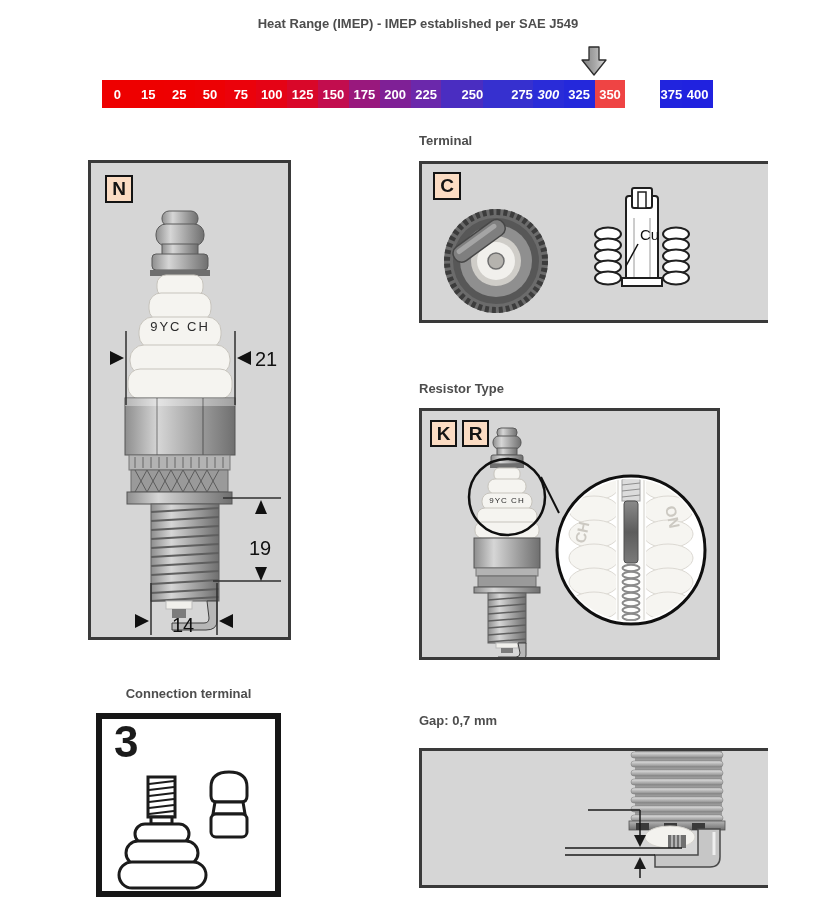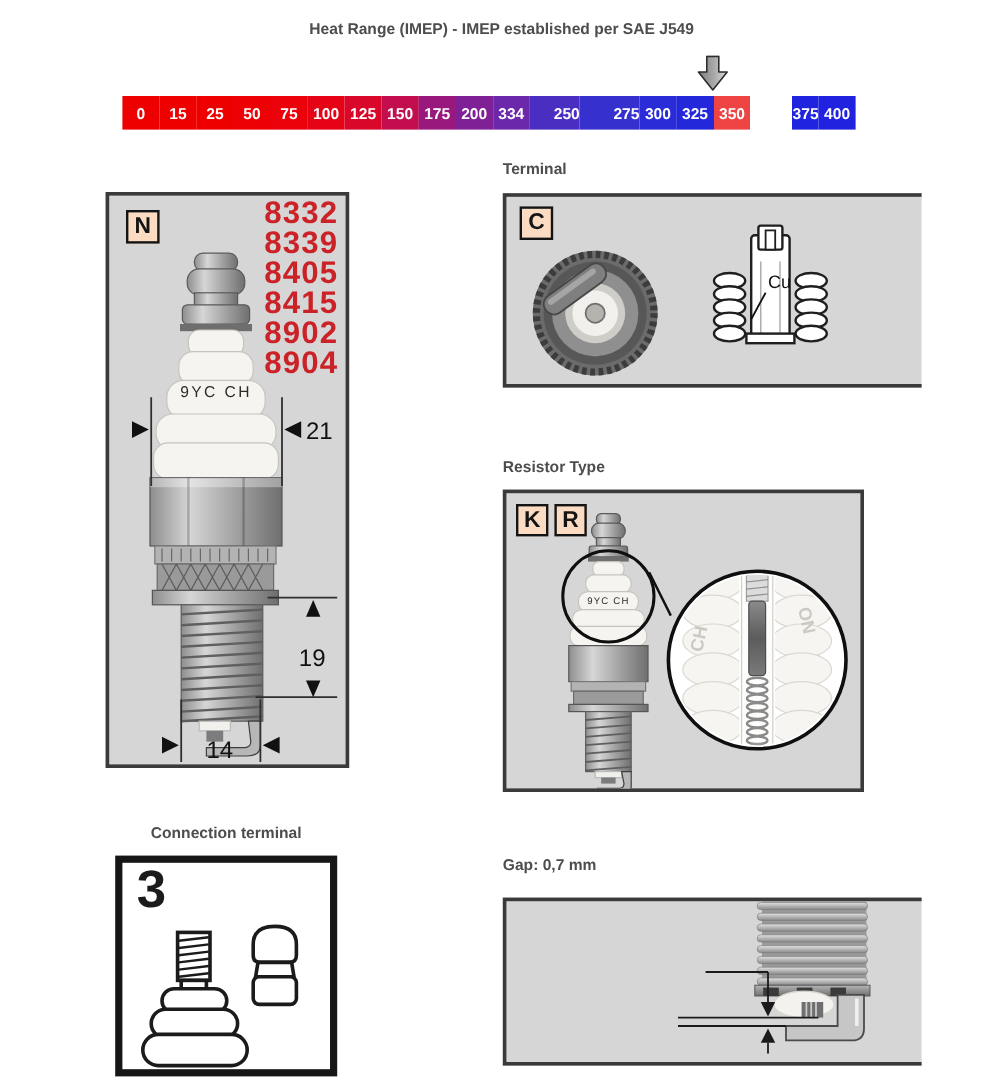--- a/index.html
+++ b/index.html
@@ -60,24 +60,24 @@
       <div class="seg" style="background: rgb(238, 0, 0);">0</div>
       <div class="seg" style="background: rgb(238, 0, 0);">15</div>
       <div class="seg" style="background: rgb(238, 0, 1);">25</div>
       <div class="seg" style="background: rgb(237, 1, 4);">50</div>
       <div class="seg" style="background: rgb(235, 2, 11);">75</div>
       <div class="seg" style="background: rgb(229, 3, 21);">100</div>
       <div class="seg" style="background: rgb(217, 7, 41);">125</div>
       <div class="seg" style="background: rgb(194, 13, 78);">150</div>
       <div class="seg" style="background: rgb(153, 24, 125);">175</div>
       <div class="seg" style="background: rgb(127, 32, 150);">200</div>
-      <div class="seg" style="background: rgb(107, 40, 171);">334</div>
+      <div class="seg" style="background: rgb(107, 40, 171);">225</div>
       <div class="seg" style="background: rgb(74, 45, 193); padding-left: 20px;">250</div>
       <div class="seg" style="background: rgb(54, 48, 207); padding-left: 28px;">275</div>
-      <div class="seg" style="background: rgb(42, 44, 216);">300</div>
+      <div class="seg" style="background: rgb(42, 44, 216); font-style: italic;">300</div>
       <div class="seg" style="background: rgb(36, 40, 219);">325</div>
       <div class="seg" style="background: #ef4444;">350</div>
       <div class="seg" style="background: rgb(33, 36, 222); margin-left: 35px;">375</div>
       <div class="seg" style="background: rgb(32, 34, 223);">400</div>
     </div>
 
 
   <div class="panel" style="left:88px;top:160px;width:203px;height:480px;">
     <svg class="fill" width="197" height="474" viewBox="0 0 197 474">
       <defs>
@@ -151,28 +151,20 @@
         <polygon points="164,351 170,337 176,351"></polygon>
         <polygon points="164,404 170,418 176,404"></polygon>
         <polygon points="44,451 58,458 44,465"></polygon>
         <polygon points="142,451 128,458 142,465"></polygon>
       </g>
       <text class="dimlabel" x="164" y="203">21</text>
       <text class="dimlabel" x="158" y="392">19</text>
       <text class="dimlabel" x="81" y="469">14</text>
     </svg>
     <div class="chip" style="left:14px;top:12px;">N</div>
-    <div class="part-numbers" id="partNumbers">
-        <div>8332</div>
-        <div>8339</div>
-        <div>8405</div>
-        <div>8415</div>
-        <div>8902</div>
-        <div>8904</div>
-      </div>
   </div>
 
   <div class="heading" style="left:419px;top:133px;">Terminal</div>
 
   <div class="panel" style="left:419px;top:161px;width:391px;height:162px;">
     <svg class="fill" width="385" height="156" viewBox="0 0 385 156">
 
       <g>
         <circle cx="74" cy="97" r="52" fill="#6b6b6b"></circle>
         <circle cx="74" cy="97" r="49" fill="none" stroke="#3c3c3c" stroke-width="6" stroke-dasharray="4 3"></circle>

